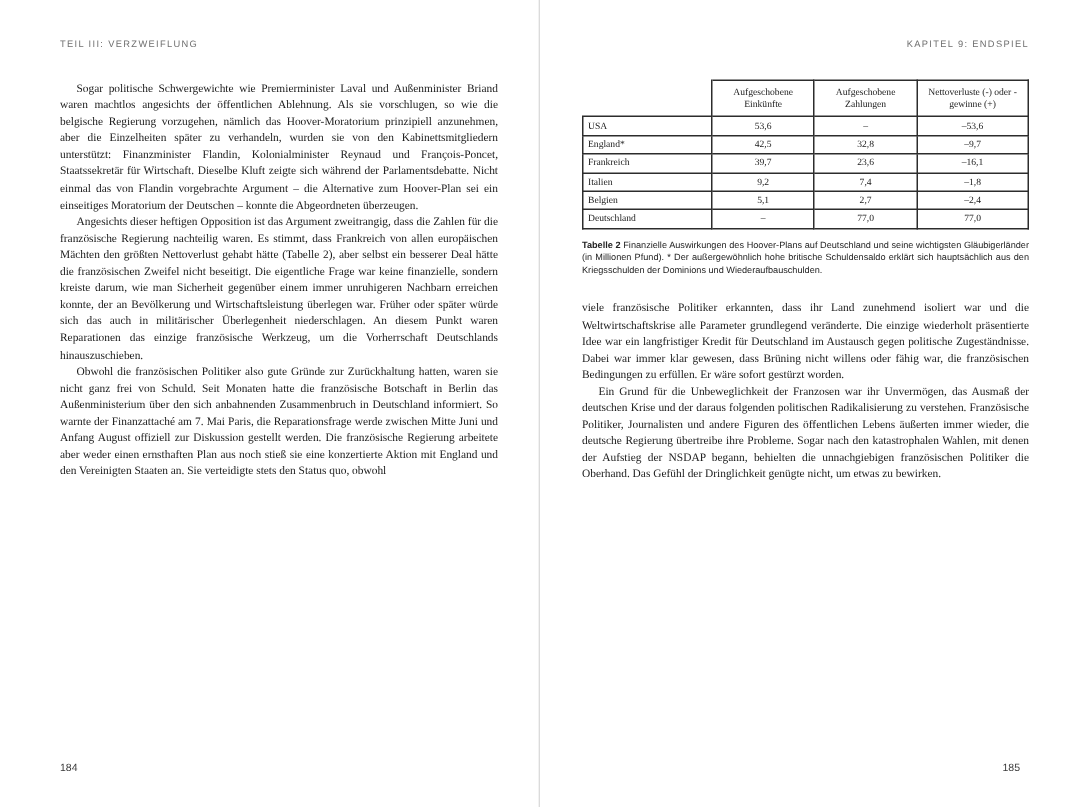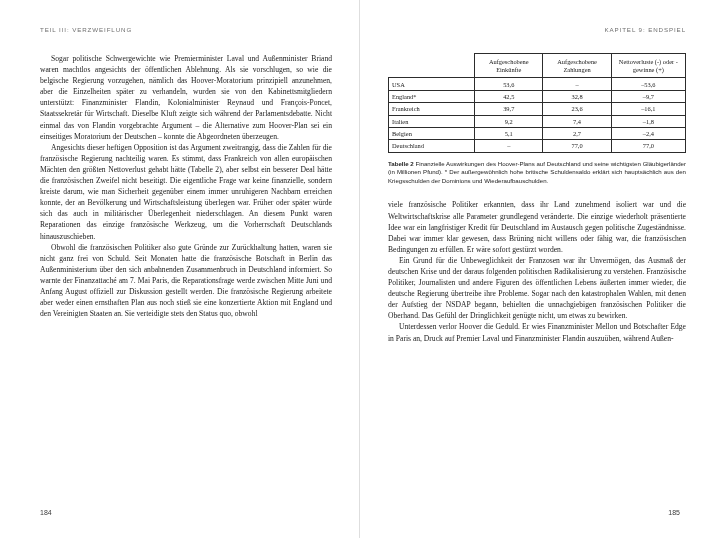--- a/index.html
+++ b/index.html
@@ -202,18 +202,17 @@
       </table>
     </div>
 
     <div class="caption">
       <b>Tabelle 2</b><span> Finanzielle Auswirkungen des Hoover-Plans auf Deutschland und seine wichtigsten Gläubigerländer (in Millionen Pfund). * Der außergewöhnlich hohe britische Schuldensaldo erklärt sich hauptsächlich aus den Kriegsschulden der Dominions und Wiederaufbauschulden.</span>
     </div>
 
     <div class="body-col">
       <p style="text-indent:0">viele französische Politiker erkannten, dass ihr Land zunehmend isoliert war und die Weltwirtschaftskrise alle Parameter grundlegend veränderte. Die einzige wiederholt präsentierte Idee war ein langfristiger Kredit für Deutschland im Austausch gegen politische Zugeständnisse. Dabei war immer klar gewesen, dass Brüning nicht willens oder fähig war, die französischen Bedingungen zu erfüllen. Er wäre sofort gestürzt worden.</p>
       <p>Ein Grund für die Unbeweglichkeit der Franzosen war ihr Unvermögen, das Ausmaß der deutschen Krise und der daraus folgenden politischen Radikalisierung zu verstehen. Französische Politiker, Journalisten und andere Figuren des öffentlichen Lebens äußerten immer wieder, die deutsche Regierung übertreibe ihre Probleme. Sogar nach den katastrophalen Wahlen, mit denen der Aufstieg der NSDAP begann, behielten die unnachgiebigen französischen Politiker die Oberhand. Das Gefühl der Dringlichkeit genügte nicht, um etwas zu bewirken.</p>
-      <p>Unterdessen verlor Hoover die Geduld. Er wies Finanzminister Mellon und Botschafter Edge in Paris an, Druck auf Premier Laval und Finanzminister Flandin auszuüben, während Außen-</p>
     </div>
 
     <div class="folio right">185</div>
   </div>
 </div>
 
 </body></html>

